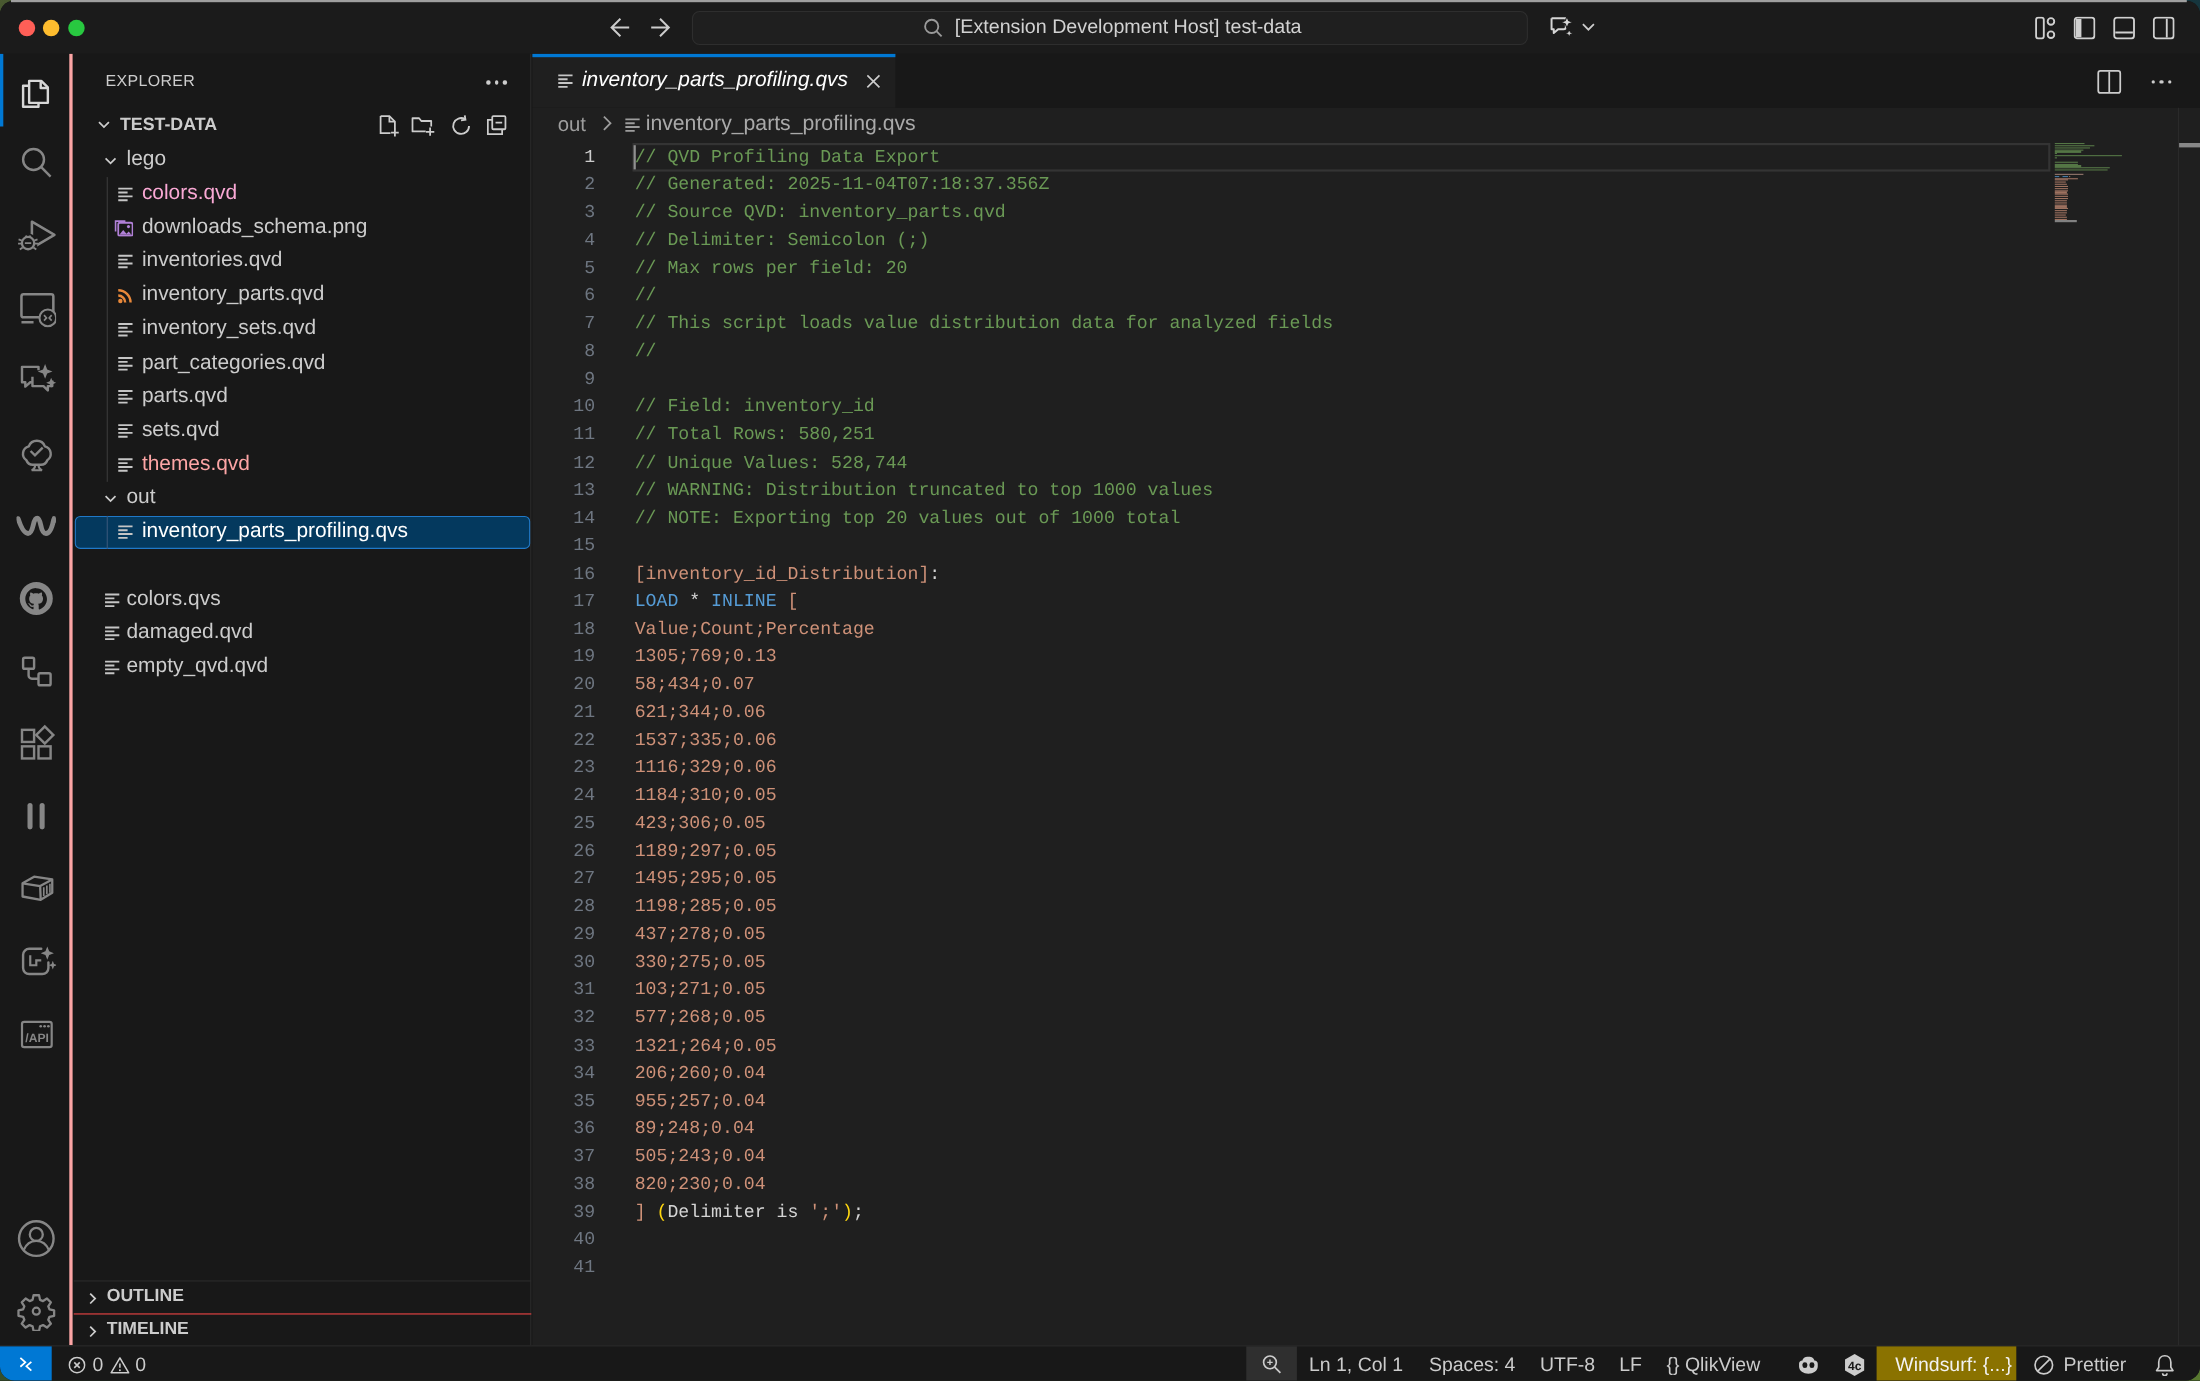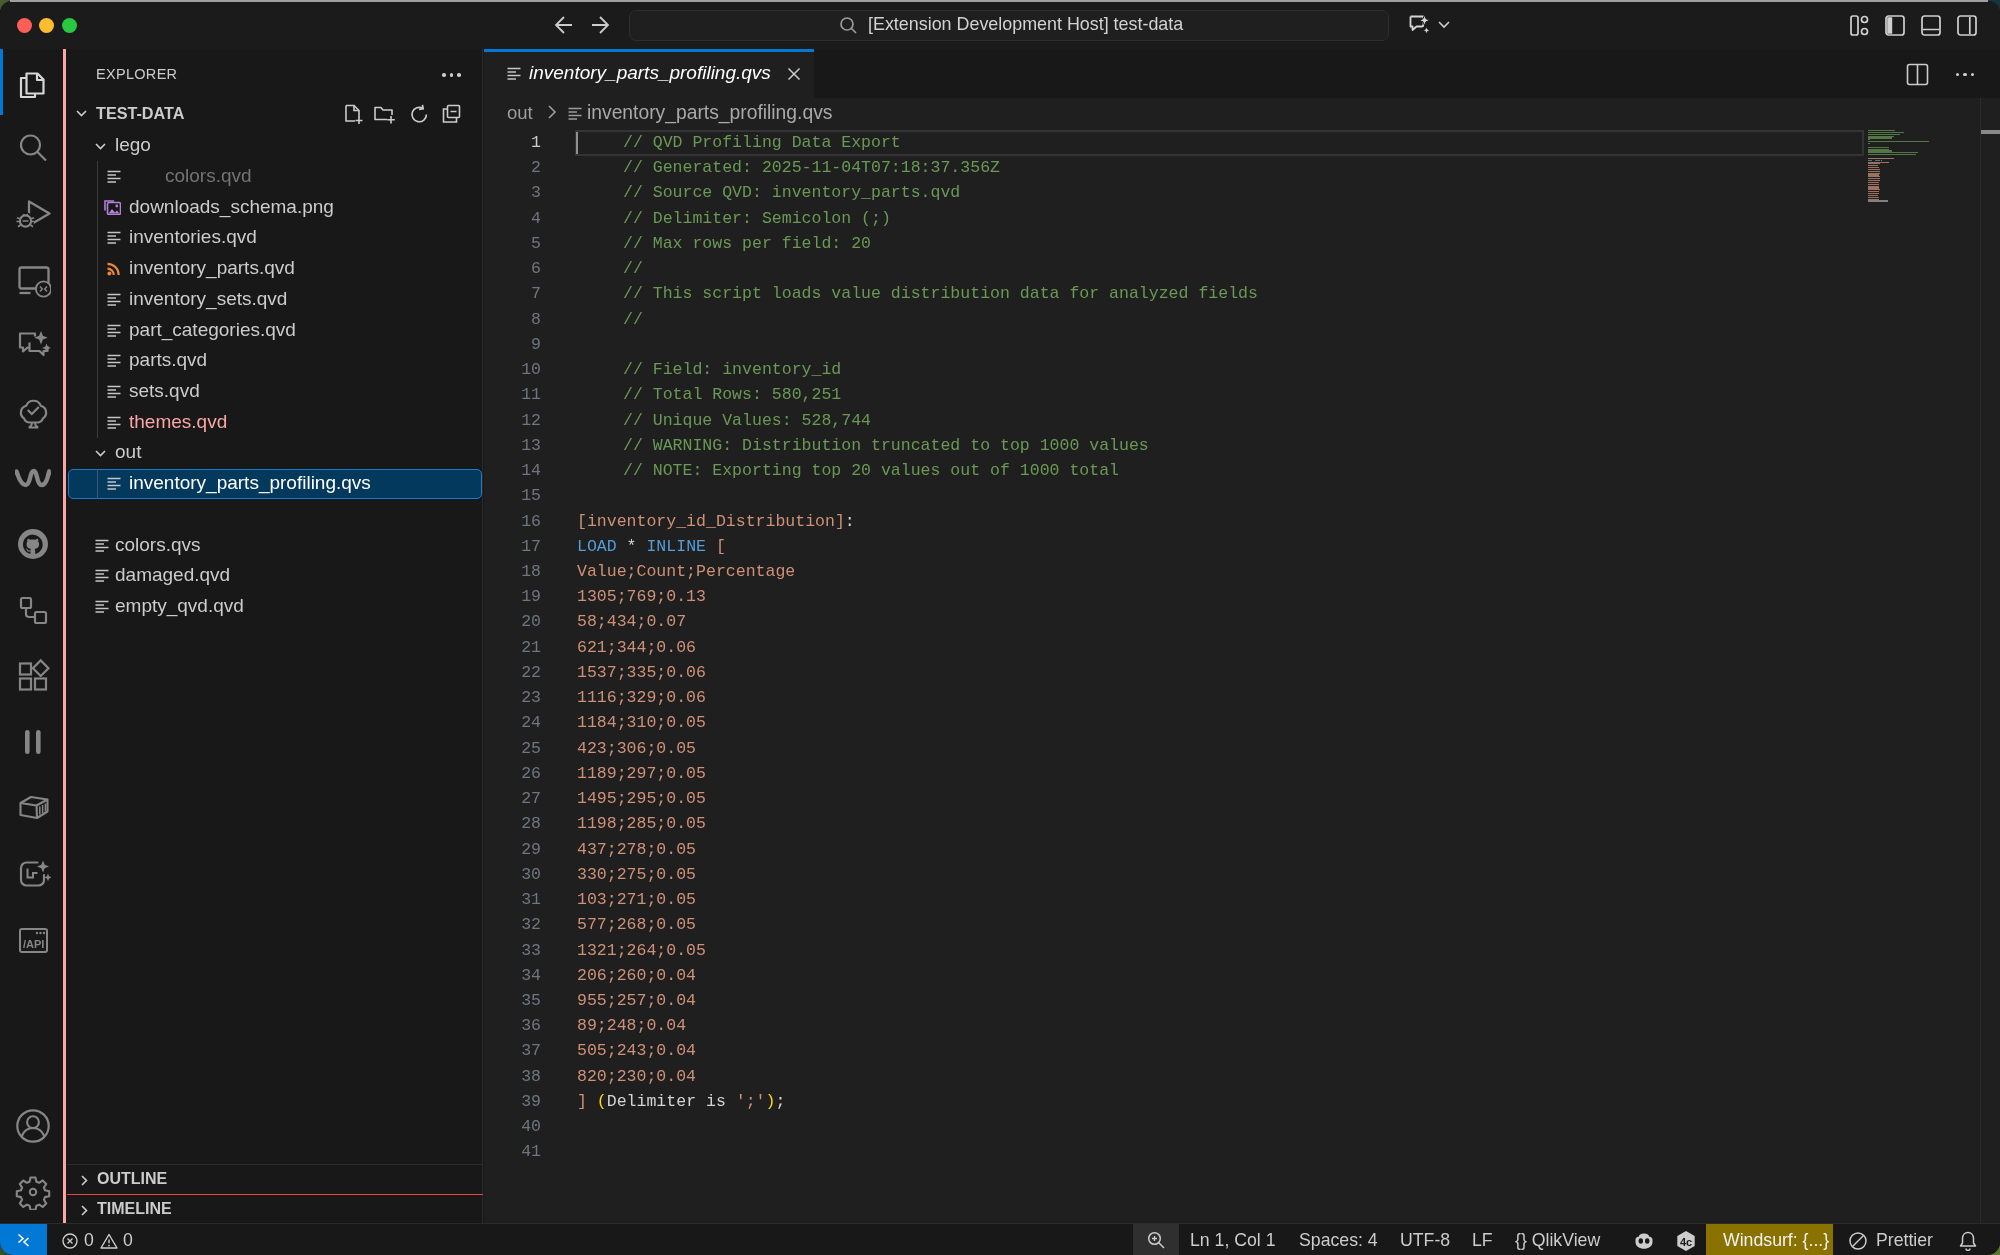--- a/index.html
+++ b/index.html
@@ -14,32 +14,32 @@
   .abs { position:absolute; }
   #titlebar { position:absolute; left:0; top:0; width:2000px; height:48px; background:#1b1b1b; }
   .tl { position:absolute; top:17px; width:15px; height:15px; border-radius:50%; }
   #cmdcenter { position:absolute; left:629px; top:9px; width:760px; height:31px; background:#1f1f1f; border:1px solid #2e2e2e; border-radius:7px; color:#d2d2d2; font-size:17.9px; }
   #activitybar { position:absolute; left:0; top:48px; width:66px; height:1174px; background:#181818; border-right:3px solid #fca5a5; }
   .abicon { position:absolute; left:0px; width:66px; height:66px; display:flex; align-items:center; justify-content:center; color:#868686; }
   #sidebar { position:absolute; left:67px; top:48px; width:416px; height:1174px; background:#181818; border-right:1px solid #2b2b2b; }
   #sbtitle { position:absolute; left:29px; top:17px; color:#cccccc; font-size:14.5px; letter-spacing:0.3px; }
   .row { position:absolute; left:0; width:416px; height:31px; color:#cccccc; font-size:19px; }
   .row .lbl { position:absolute; top:3.5px; white-space:nowrap; }
-  #testdata { position:absolute; left:0; top:49px; width:416px; height:31px; }
+  #testdata { position:absolute; left:13px; top:49px; width:416px; height:31px; }
   #tabbar { position:absolute; left:484px; top:48px; width:1516px; height:49px; background:#181818; }
   #tab { position:absolute; left:0; top:0; width:330px; height:49px; background:#1f1f1f; border-top:3px solid #0078d4; }
   #tablabel { position:absolute; left:45px; top:10px; font-style:italic; font-size:19px; color:#ffffff; white-space:nowrap; }
   #breadcrumb { position:absolute; left:484px; top:97px; width:1516px; height:32px; background:#1f1f1f; color:#9d9d9d; font-size:18.5px; }
   #editor { position:absolute; left:484px; top:129px; width:1516px; height:1094px; background:#1f1f1f; }
   #curline { position:absolute; left:91px; top:0px; width:1289px; height:25.6px; border:2px solid #343434; }
   #cursor { position:absolute; left:92px; top:2px; width:2px; height:21.5px; background:#909090; }
   #gutter { position:absolute; left:0; top:0; width:57px; text-align:right; font-family:"Liberation Mono", monospace; font-size:16.55px; line-height:25.23px; color:#6e7681; white-space:pre; }
   #gutter .act { color:#cccccc; }
   #code { position:absolute; left:93px; top:0; font-family:"Liberation Mono", monospace; font-size:16.55px; line-height:25.23px; color:#d4d4d4; white-space:pre; }
-  .cm { color:#6a9955;padding-left:46px; } .st { color:#ce9178; } .kw { color:#569cd6; } .br { color:#ffd710; }
+  .cm { color:#6a9955; } .st { color:#ce9178; } .kw { color:#569cd6; } .br { color:#ffd710; }
   #minimap { position:absolute; left:1382px; top:0; width:114px; height:1094px; }
   .mm { position:absolute; height:1.15px; opacity:0.72; }
   #ovruler { position:absolute; left:1496px; top:-32px; width:1px; height:1126px; background:#2a2a2a; }
   #ovcursor { position:absolute; left:1497px; top:0px; width:19px; height:3.5px; background:#888888; }
   #statusbar { position:absolute; left:0; top:1222px; width:2000px; height:33px; background:#181818; border-top:1px solid #2b2b2b; color:#cccccc; font-size:17.7px; }
   #remote { position:absolute; left:0; top:0; width:47px; height:32px; background:#0078d4; }
   .sbitem { position:absolute; top:6px; white-space:nowrap; }
 </style>
 </head>
 <body>
@@ -247,21 +247,21 @@
 <div class="row" style="top:81.6px;">
         <svg class="abs" style="left:27px;top:9px;" width="13" height="13" viewBox="0 0 13 13">
           <path d="M2 4 l4.5 4.5 L11 4" stroke="#cccccc" stroke-width="1.6" fill="none"></path>
         </svg>
         <div class="lbl" style="left:48px;color:#cccccc;">lego</div>
       </div>
 <div class="row" style="top:112.3px;">
         <svg class="abs" style="left:39.5px;top:8.5px;" width="14" height="14" viewBox="0 0 14 14">
           <path d="M0.5 1.5 h13 M0.5 5 h8.5 M0.5 8.5 h13 M0.5 12 h8.5" stroke="#c5c5c5" stroke-width="1.7"></path>
         </svg>
-        <div class="lbl" style="left:62px;color:#737373;margin-left:36px;">colors.qvd</div>
+        <div class="lbl" style="left:62px;color:#f9a8d4;">colors.qvd</div>
       </div>
 <div class="row" style="top:143.1px;">
         <svg class="abs" style="left:36.5px;top:8px;" width="17" height="15" viewBox="0 0 17 15">
           <rect x="3.5" y="2.5" width="13" height="12" rx="1.5" stroke="#b180d7" stroke-width="1.6" fill="none"></rect>
 <path d="M1 10.5 v-9.5 h9" stroke="#b180d7" stroke-width="1.6" fill="none"></path>
 <circle cx="12.8" cy="6" r="1.4" fill="#b180d7"></circle>
 <path d="M4.5 13.5 l3.5-4.5 3 3.5 2-2 2.5 3 z" fill="#b180d7"></path>
         </svg>
         <div class="lbl" style="left:62px;color:#cccccc;">downloads_schema.png</div>
       </div>

